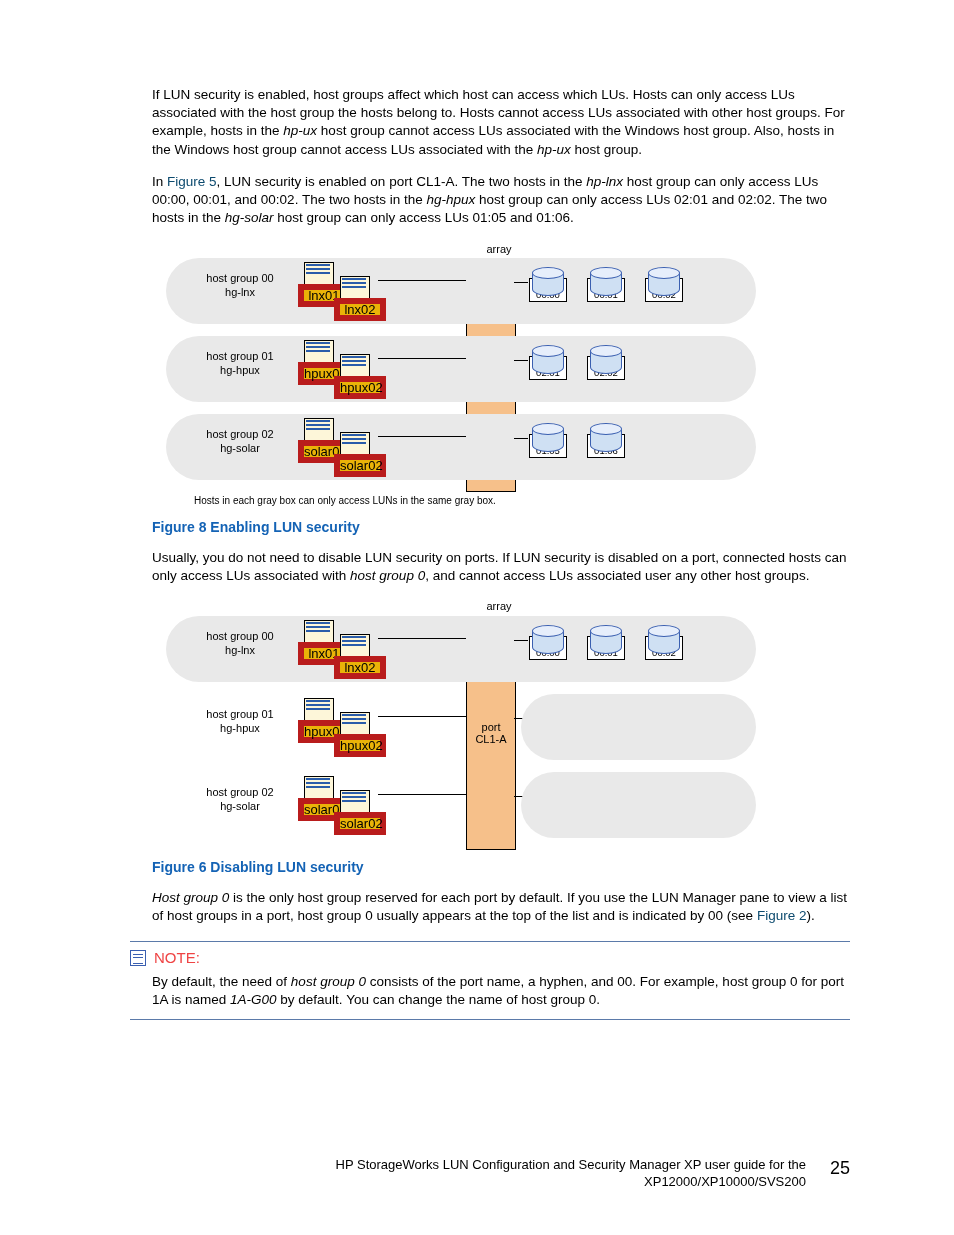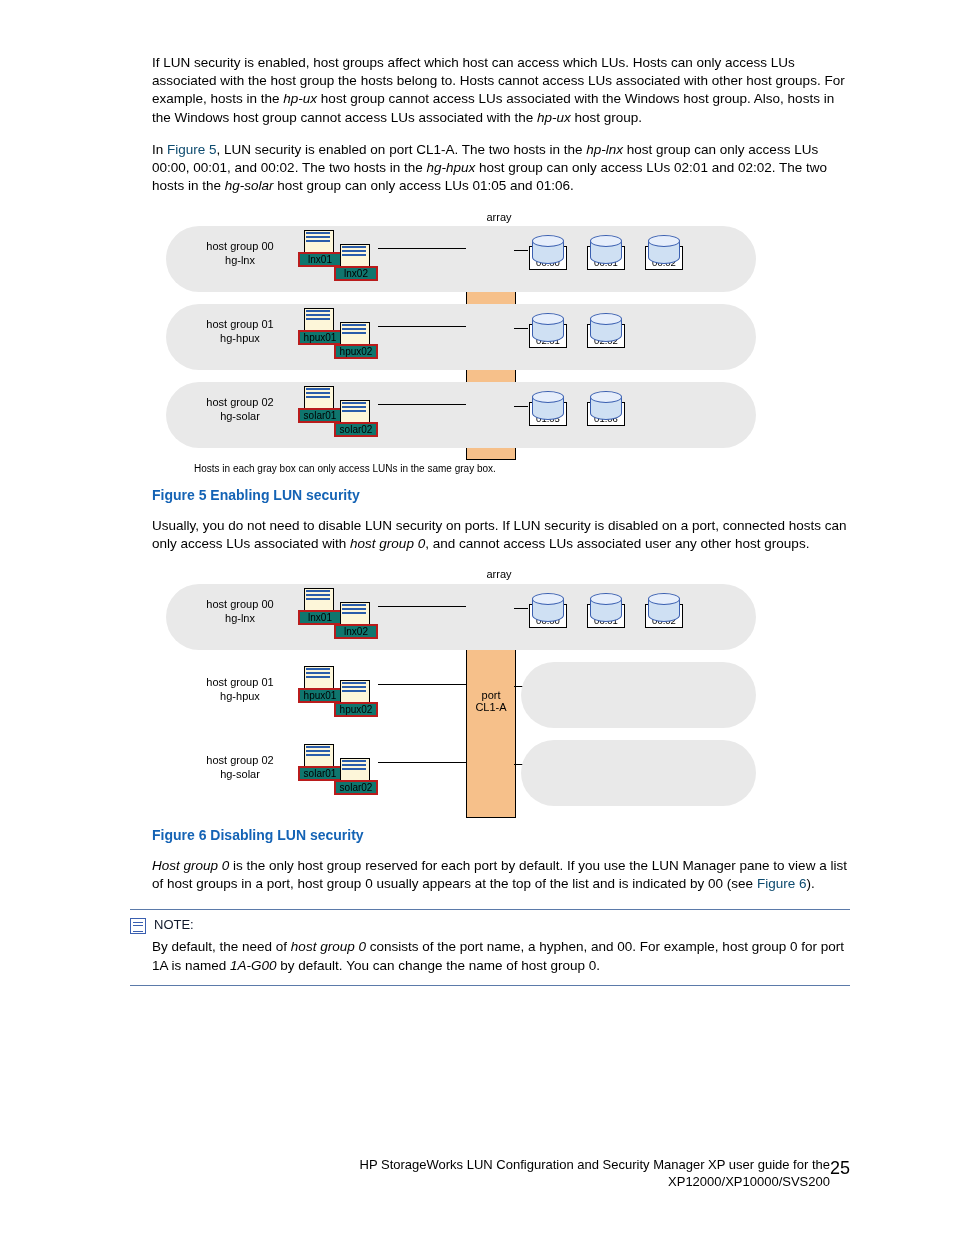--- a/index.html
+++ b/index.html
@@ -12,20 +12,21 @@
     height: 1235px;
     margin: 0;
     position: relative;
     line-height: 1.35;
   }
   .page {
     position: absolute;
     inset: 0;
     padding: 54px 104px 37px 152px;
     box-sizing: border-box;
+    margin-top: 32px;
   }
   p { margin: 0 0 14px 0; }
   .italic { font-style: italic; }
   .link { color: #0c4a6e; text-align: center; }
   .figcap {
     color: #1463b5;
     font-weight: 700;
     font-size: 14px;
     margin: 6px 0 12px 0;
   }
@@ -64,22 +65,22 @@
   .host {
     position:absolute; width:44px; height:38px;
   }
   .host .cab {
     position:absolute; top:0; left:6px; width:28px; height:34px; background:#fdf6d9;
     border:1px solid #000;
   }
   .host .slot{ position:absolute; left:8px; width:24px; height:2px; background:#2a5caa;}
   .host .s1{ top:2px;} .host .s2{ top:6px;} .host .s3{ top:10px;}
   .host .lbl{
-    position:absolute; left:0px; top:22px; width:40px; background:#0f766e; border:2px solid #b91c1c;
-    font-size:10px; text-align:center; line-height:11px;
+    position:absolute; left:0px; top:22px; width:40px; background:#eab308; border:6px solid #b91c1c;
+    font-size:13px; text-align:center; line-height:11px;
   }
   .wire { position:absolute; border-top:1px solid #000; height:0; }
   .luns { position:absolute; left:360px; top:10px; display:flex; gap:14px; }
   .lun { width:44px; text-align:center; }
   .cyl {
     width:32px; height:28px; margin:0 auto 0 auto; position:relative;
   }
   .cyl::before{
     content:""; position:absolute; inset:0; border:1.4px solid #3a5fb0;
     border-radius: 16px/7px; background:#cfe0f3;
@@ -105,26 +106,26 @@
   .note-icon{
     width:14px; height:14px; border:1px solid #3a5fb0; position:relative; margin-top:2px;
   }
   .note-icon::before{
     content:""; position:absolute; left:2px; right:2px; top:3px; border-top:1px solid #3a5fb0;
   }
   .note-icon::after{
     content:""; position:absolute; left:2px; right:2px; top:6px; height:5px;
     border-top:1px solid #3a5fb0; border-bottom:1px solid #3a5fb0;
   }
-  .note-title{ color:#0f172a; font-size:13px; }
+  .note-title{ color:#ef4444; font-size:15px; }
   .note-body{ margin-left:22px; }
   
   .footer{
     position:absolute; left:152px; right:104px; bottom:44px;
-    font-size:13px; display:flex; justify-content:flex-end; align-items:flex-start; 
+    font-size:13px; display:flex; justify-content:flex-end; align-items:flex-start; gap:24px;
   }
   .footer .ftext{ text-align:right; max-width:520px; }
   .footer .pnum{ font-size:18px; }
 </style>
 </head>
 <body>
 
 <div class="page">
 
   <p>
@@ -235,21 +236,21 @@
             <div class="lun">
               <div class="cyl"></div>
               <div class="ltxt">LUN1<br>01:06</div>
             </div>
           </div>
           <div class="wire" style="left: 348px; top: 24px; width: 14px;"></div>
         </div>
       </div>
       <div class="diagram-note">Hosts in each gray box can only access LUNs in the same gray box.</div>
     </div>
-  <div class="figcap">Figure 5 Enabling LUN security</div>
+  <div class="figcap">Figure 8 Enabling LUN security</div>
 
   <p>
     <span>Usually, you do not need to disable LUN security on ports. If LUN security is disabled on a port, connected hosts can only access LUs associated with </span><span class="italic">host group 0</span><span>, and cannot access LUs associated user any other host groups.</span>
   </p>
 
   <div class="diagram">
       <div class="array-label">array</div>
       <div class="diagram-body">
         <div class="port">
           <div>port</div>
@@ -350,21 +351,21 @@
               <div class="ltxt">LUN1<br>01:06</div>
             </div>
           </div>
           <div class="wire" style="left: 348px; top: 24px; width: 14px;"></div>
         </div>
       </div>
     </div>
   <div class="figcap">Figure 6 Disabling LUN security</div>
 
   <p>
-    <span class="italic">Host group 0</span><span> is the only host group reserved for each port by default. If you use the LUN Manager pane to view a list of host groups in a port, host group 0 usually appears at the top of the list and is indicated by 00 (see </span><span class="link">Figure 6</span><span>).</span>
+    <span class="italic">Host group 0</span><span> is the only host group reserved for each port by default. If you use the LUN Manager pane to view a list of host groups in a port, host group 0 usually appears at the top of the list and is indicated by 00 (see </span><span class="link">Figure 2</span><span>).</span>
   </p>
 
   <div class="note-block">
     <div class="note-row">
       <span class="note-icon"></span>
       <span class="note-title">NOTE:</span>
     </div>
     <div class="note-body">
       <span>By default, the need of </span><span class="italic">host group 0</span><span> consists of the port name, a hyphen, and 00. For example, host group 0 for port 1A is named </span><span class="italic">1A-G00</span><span> by default. You can change the name of host group 0.</span>
     </div>

